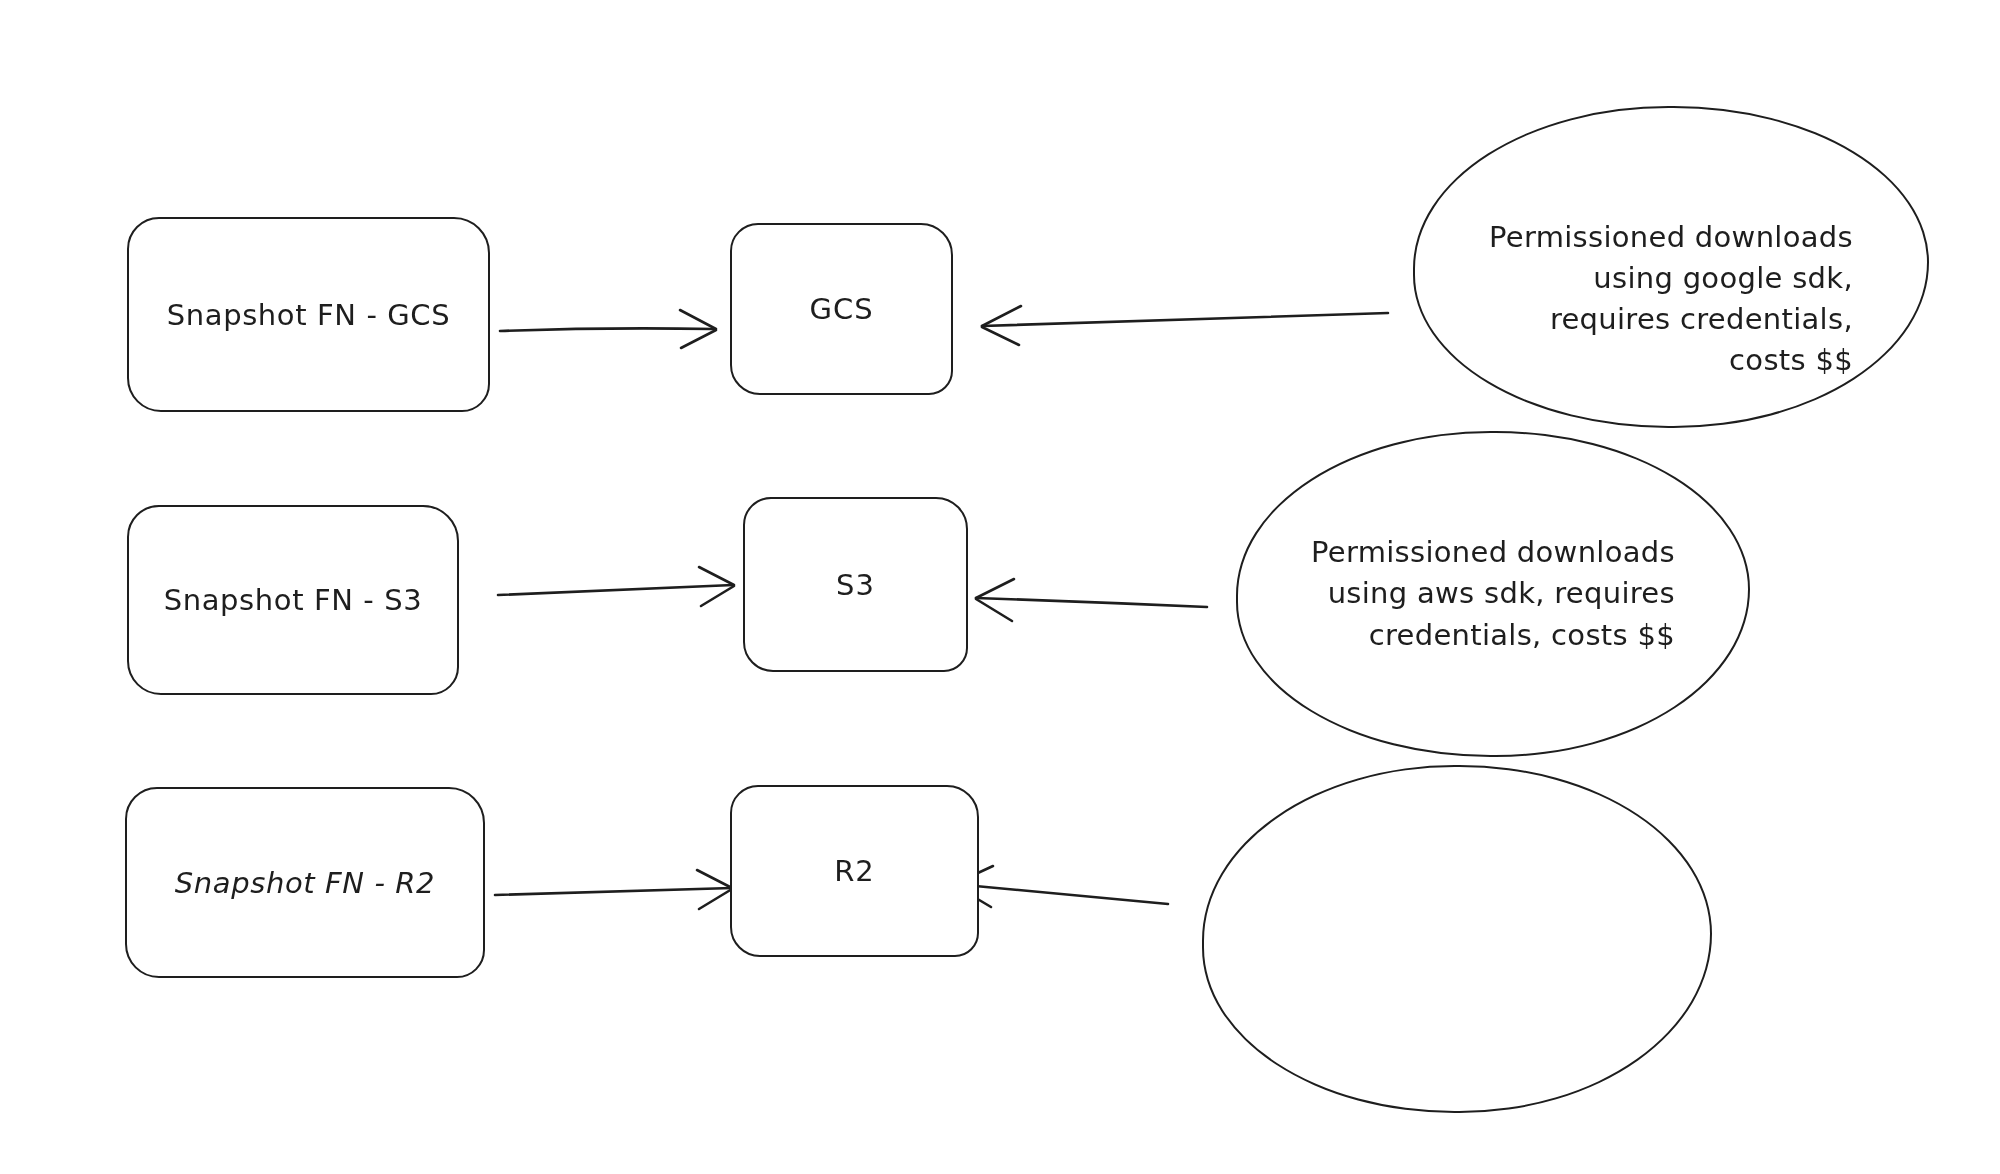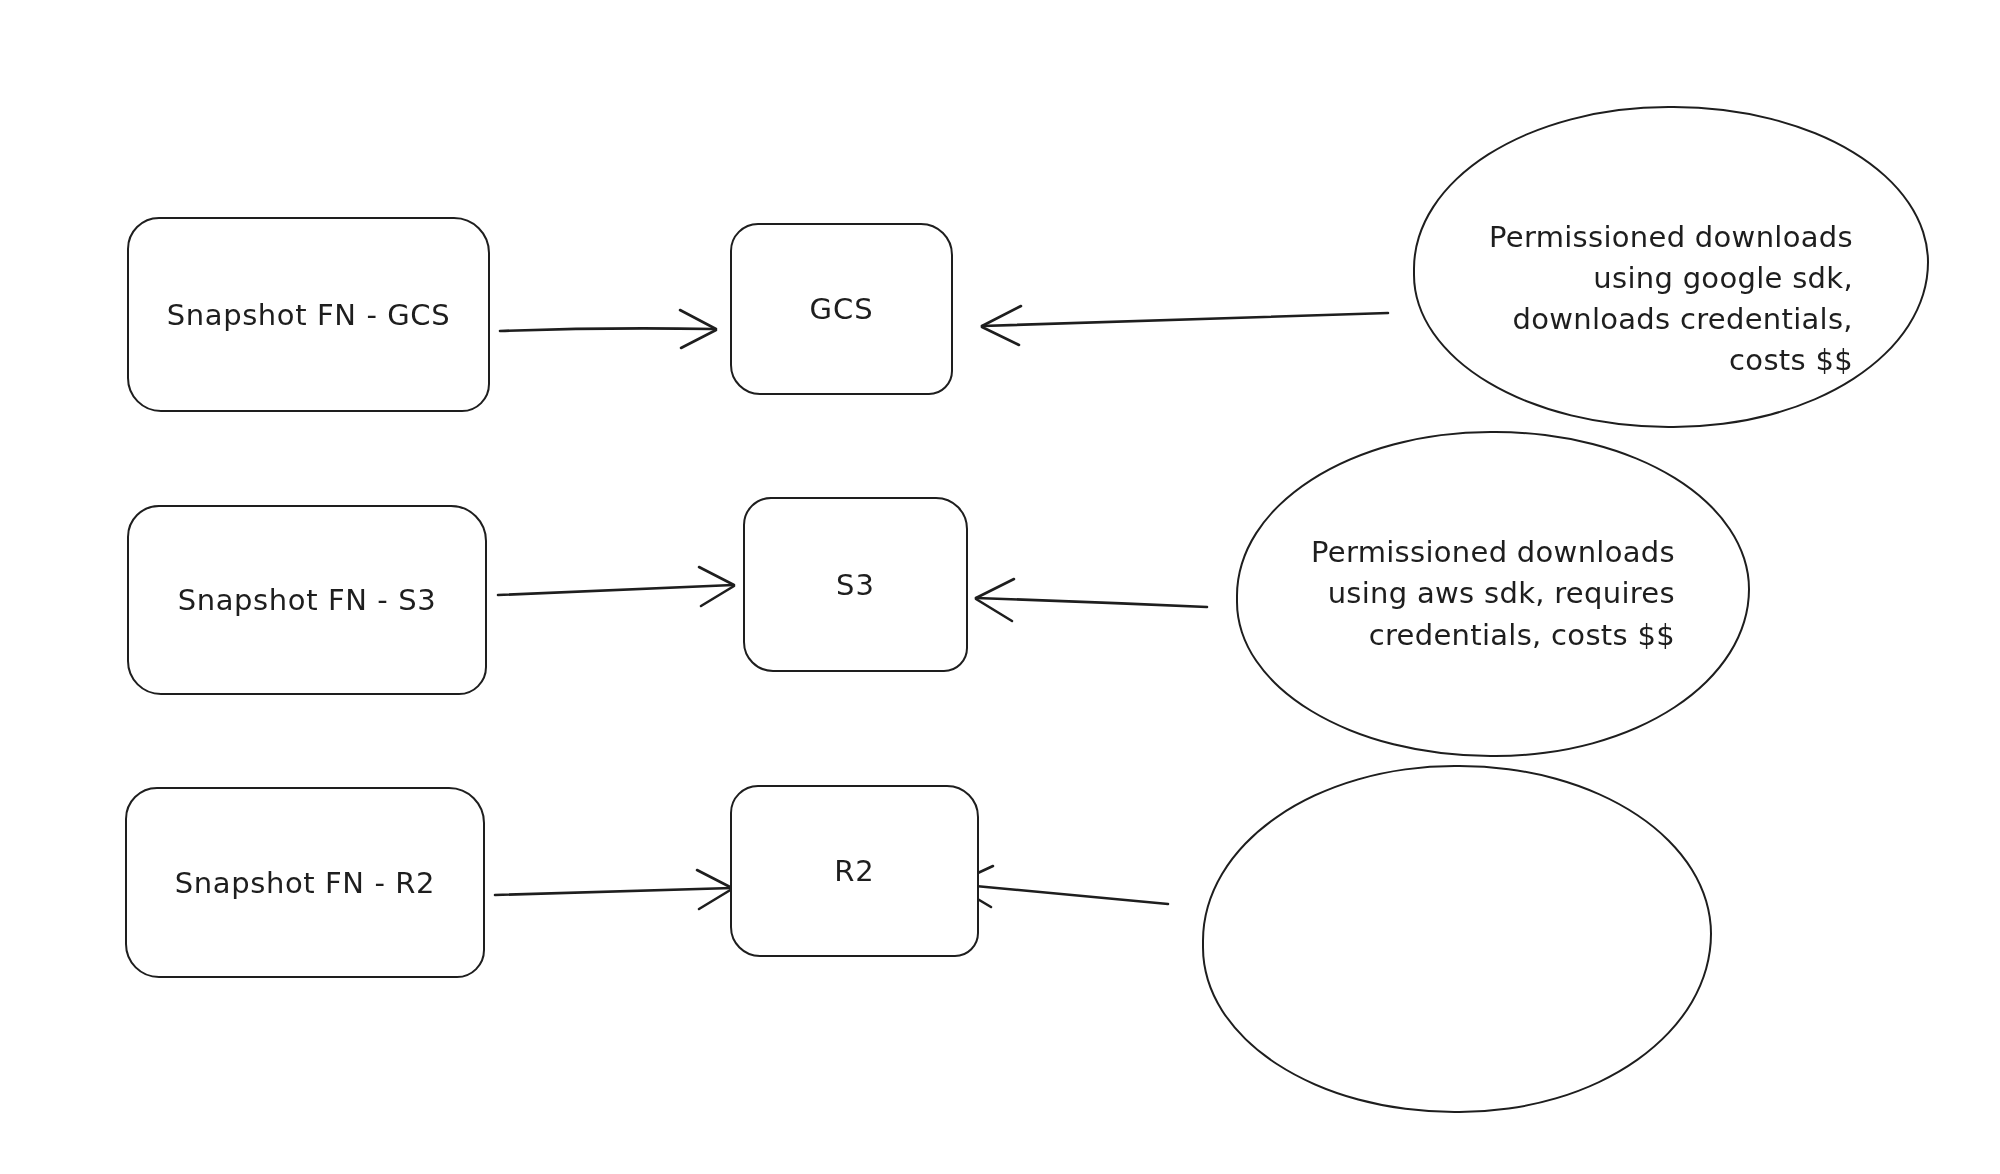--- a/index.html
+++ b/index.html
@@ -107,40 +107,40 @@
   <div class="node node-small" style="left:730px; top:223px; width:223px; height:172px;">
     <span>GCS</span>
   </div>
   <div class="node node-big" style="left:127px; top:217px; width:363px; height:195px;">
     <span>Snapshot FN - GCS</span>
   </div>
   <div class="note" style="left:1413px; top:106px; width:516px; height:322px;">
     <div class="note-text shift-down">
       <div>Permissioned downloads</div>
       <div>using google sdk,</div>
-      <div>downloads credentials,</div>
+      <div>requires credentials,</div>
       <div>costs $$</div>
     </div>
   </div>
 
-  <div class="node node-big" style="left:127px; top:505px; width:360px; height:190px;">
+  <div class="node node-big" style="left:127px; top:505px; width:332px; height:190px;">
     <span>Snapshot FN - S3</span>
   </div>
   <div class="node node-small" style="left:743px; top:497px; width:225px; height:175px;">
     <span>S3</span>
   </div>
   <div class="note" style="left:1236px; top:431px; width:514px; height:326px;">
     <div class="note-text">
       <div>Permissioned downloads</div>
       <div>using aws sdk, requires</div>
       <div>credentials, costs $$</div>
     </div>
   </div>
 
-  <div class="node node-big" style="left:125px; top:787px; width:360px; height:191px;">
+  <div class="node node-big" style="left:125px; top:787px; width:360px; height:191px;font-style:italic;">
     <span>Snapshot FN - R2</span>
   </div>
   <div class="node node-small" style="left:730px; top:785px; width:249px; height:172px;">
     <span>R2</span>
   </div>
   <div class="note" style="left:1202px; top:765px; width:510px; height:348px;">
     <div class="note-text">
     </div>
   </div>
 

